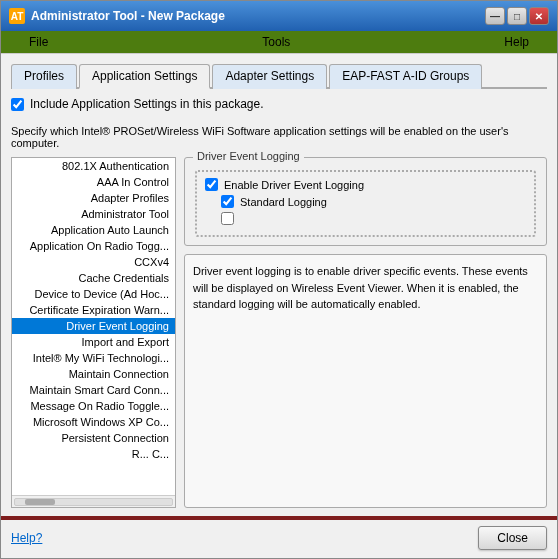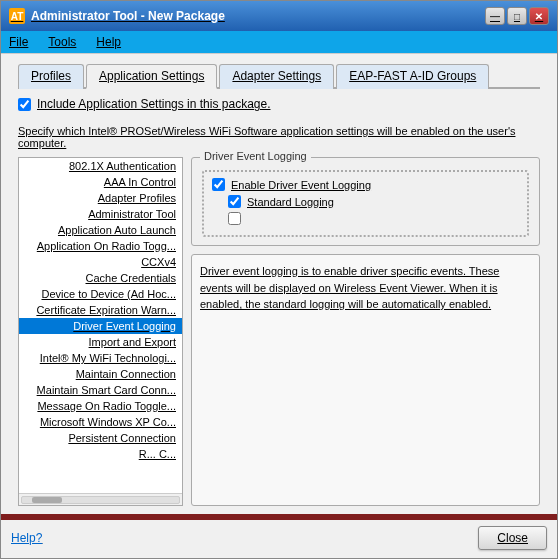--- a/index.html
+++ b/index.html
@@ -11,21 +11,20 @@
       height: 559px;
       overflow: hidden;
     }
     .window {
       width: 558px;
       height: 559px;
       background: #f0f0f0;
       border: 1px solid #888;
       display: flex;
       flex-direction: column;
-      text-decoration: underline;
     }
     .title-bar {
       background: linear-gradient(to bottom, #4a90d9 0%, #2060b0 100%);
       height: 30px;
       display: flex;
       align-items: center;
       padding: 0 8px;
       color: white;
       font-size: 12px;
       font-weight: bold;
@@ -61,35 +60,36 @@
       align-items: center;
       justify-content: center;
       color: #333;
     }
     .title-btn.close-btn {
       background: linear-gradient(to bottom, #e05050, #b03030);
       color: white;
       font-weight: bold;
     }
     .menu-bar {
-      background: #0ea5e9;
-      padding: 2px 0;
+      background: #4d7c0f;
+      padding: 2px 20px;
       display: flex;
       gap: 4px;
       border-bottom: 1px solid #ccc;
+      justify-content: space-between;
     }
     .menu-item {
       padding: 2px 8px;
       cursor: pointer;
       border-radius: 2px;
       font-size: 12px;
     }
     .content-area {
       flex: 1;
-      padding: 8px 17px;
+      padding: 8px 10px;
       display: flex;
       flex-direction: column;
     }
     .tabs {
       display: flex;
       gap: 0;
       border-bottom: 2px solid #aaa;
       margin-bottom: 8px;
     }
     .tab {
@@ -240,21 +240,21 @@
       font-size: 11px;
       line-height: 1.5;
       color: #000;
       background: #f8f8f8;
     }
     .bottom-bar {
       display: flex;
       align-items: center;
       justify-content: space-between;
       padding: 6px 10px 8px 10px;
-      border-top: 6px solid #7f1d1d;
+      border-top: 4px solid #7f1d1d;
     }
     .help-link {
       color: #0066cc;
       text-decoration: underline;
       cursor: pointer;
       font-size: 12px;
     }
     .close-button {
       background: linear-gradient(to bottom, #f8f8f8, #d8d8d8);
       border: 1px solid #888;

